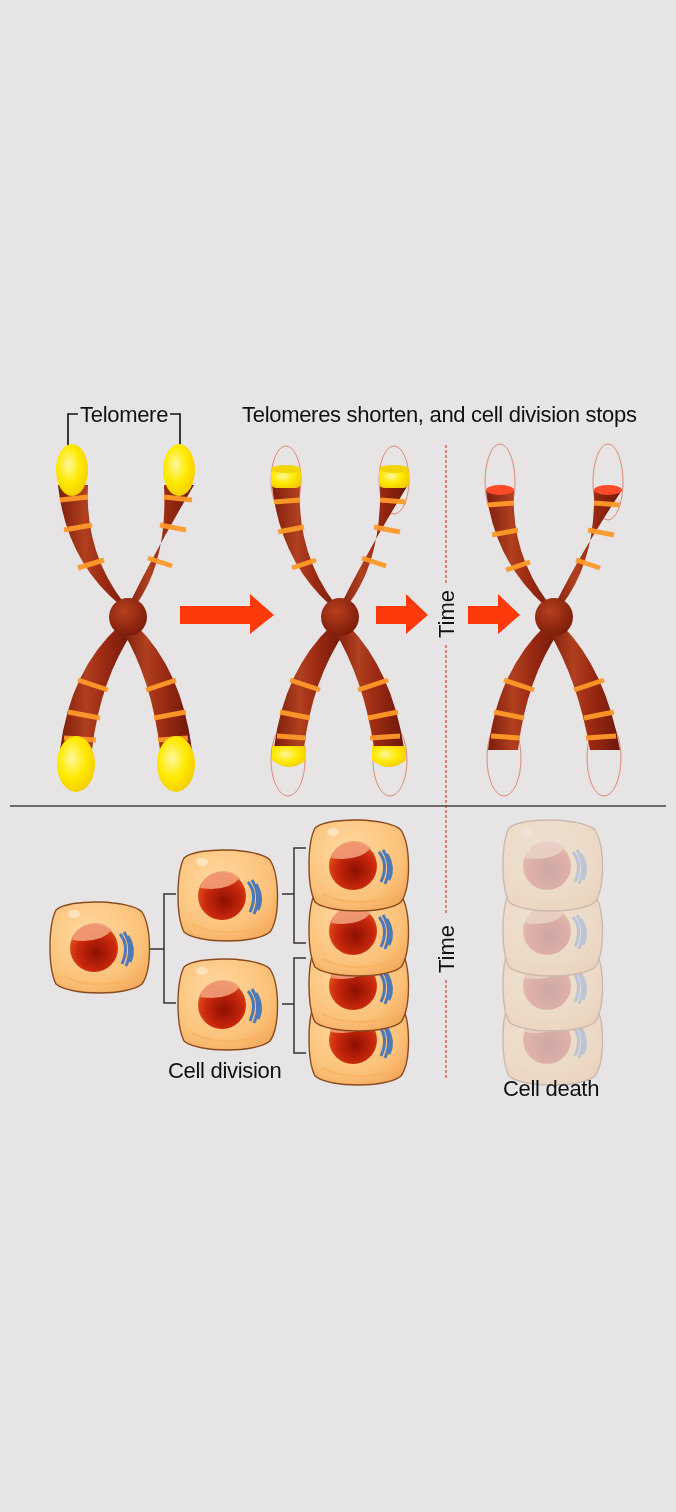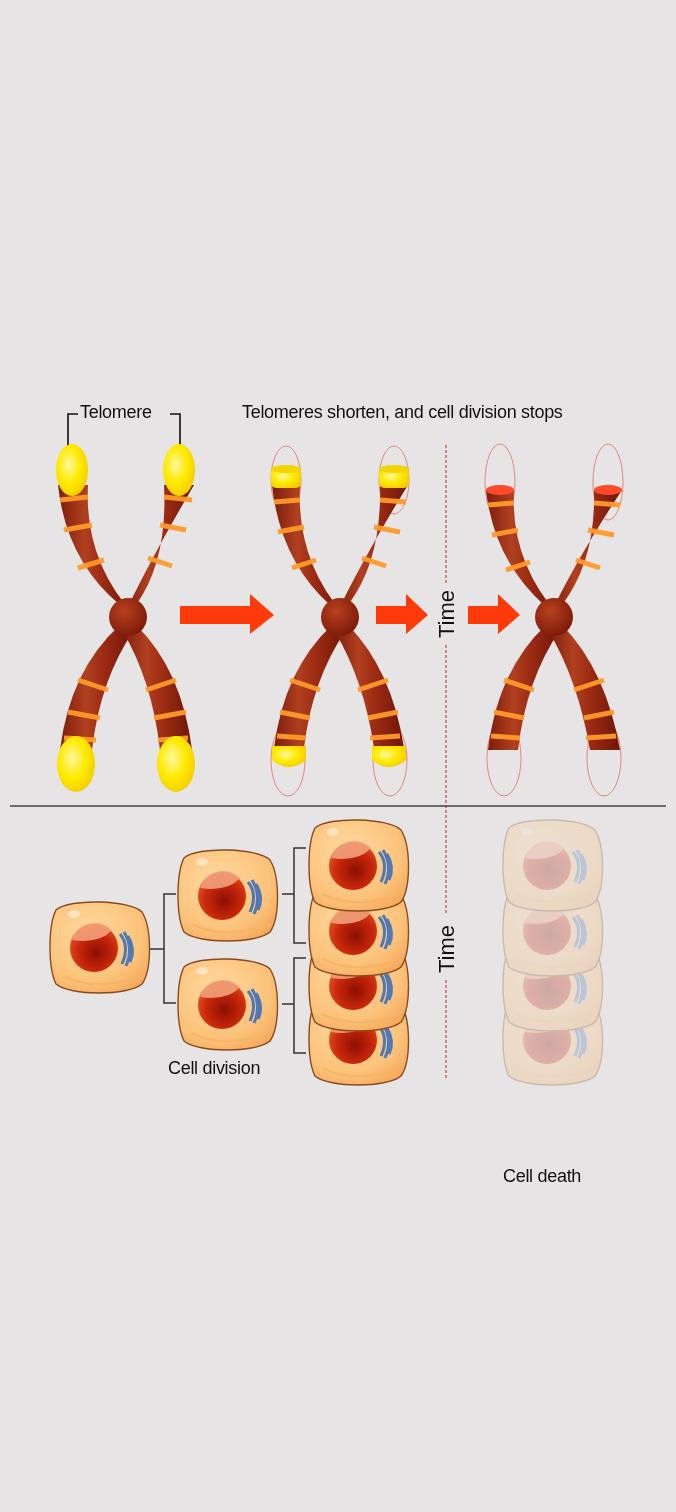--- a/index.html
+++ b/index.html
@@ -1,18 +1,18 @@
 <!DOCTYPE html>
 <html><head>
 <meta charset="utf-8">
 <style>
   html, body { margin:0; padding:0; }
   body { width:676px; height:1512px; background:#e6e4e5; position:relative; overflow:hidden;
          font-family:"Liberation Sans", sans-serif; color:#111; }
-  .label { position:absolute; font-size:18px; white-space:nowrap; letter-spacing:-0.3px; }
+  .label { position:absolute; font-size:22px; white-space:nowrap; letter-spacing:-0.3px; }
   .vtext { position:absolute; font-size:22px; transform:rotate(-90deg); transform-origin:center; white-space:nowrap; }
   svg { position:absolute; left:0; top:0; }
 </style>
 </head>
 <body>
 
 <svg width="676" height="1512" viewBox="0 0 676 1512">
   <defs>
     <linearGradient id="chrom" x1="0" x2="1" y1="0" y2="0">
       <stop offset="0" stop-color="#7d1d0c"></stop>
@@ -187,13 +187,13 @@
     <use href="#cell" x="553" y="931"></use>
     <use href="#cell" x="553" y="866"></use>
   </g>
 </svg>
 
 <div class="label" style="left:80px; top:402px;">Telomere</div>
 <div class="label" style="left:242px; top:402px;">Telomeres shorten, and cell division stops</div>
 <div class="vtext" style="left:423px; top:601px; width:48px; text-align:center;">Time</div>
 <div class="vtext" style="left:423px; top:936px; width:48px; text-align:center;">Time</div>
 <div class="label" style="left:168px; top:1058px;">Cell division</div>
-<div class="label" style="left:503px; top:1166px;">Cell death</div>
+<div class="label" style="left:503px; top:1076px;">Cell death</div>
 
 </body></html>

